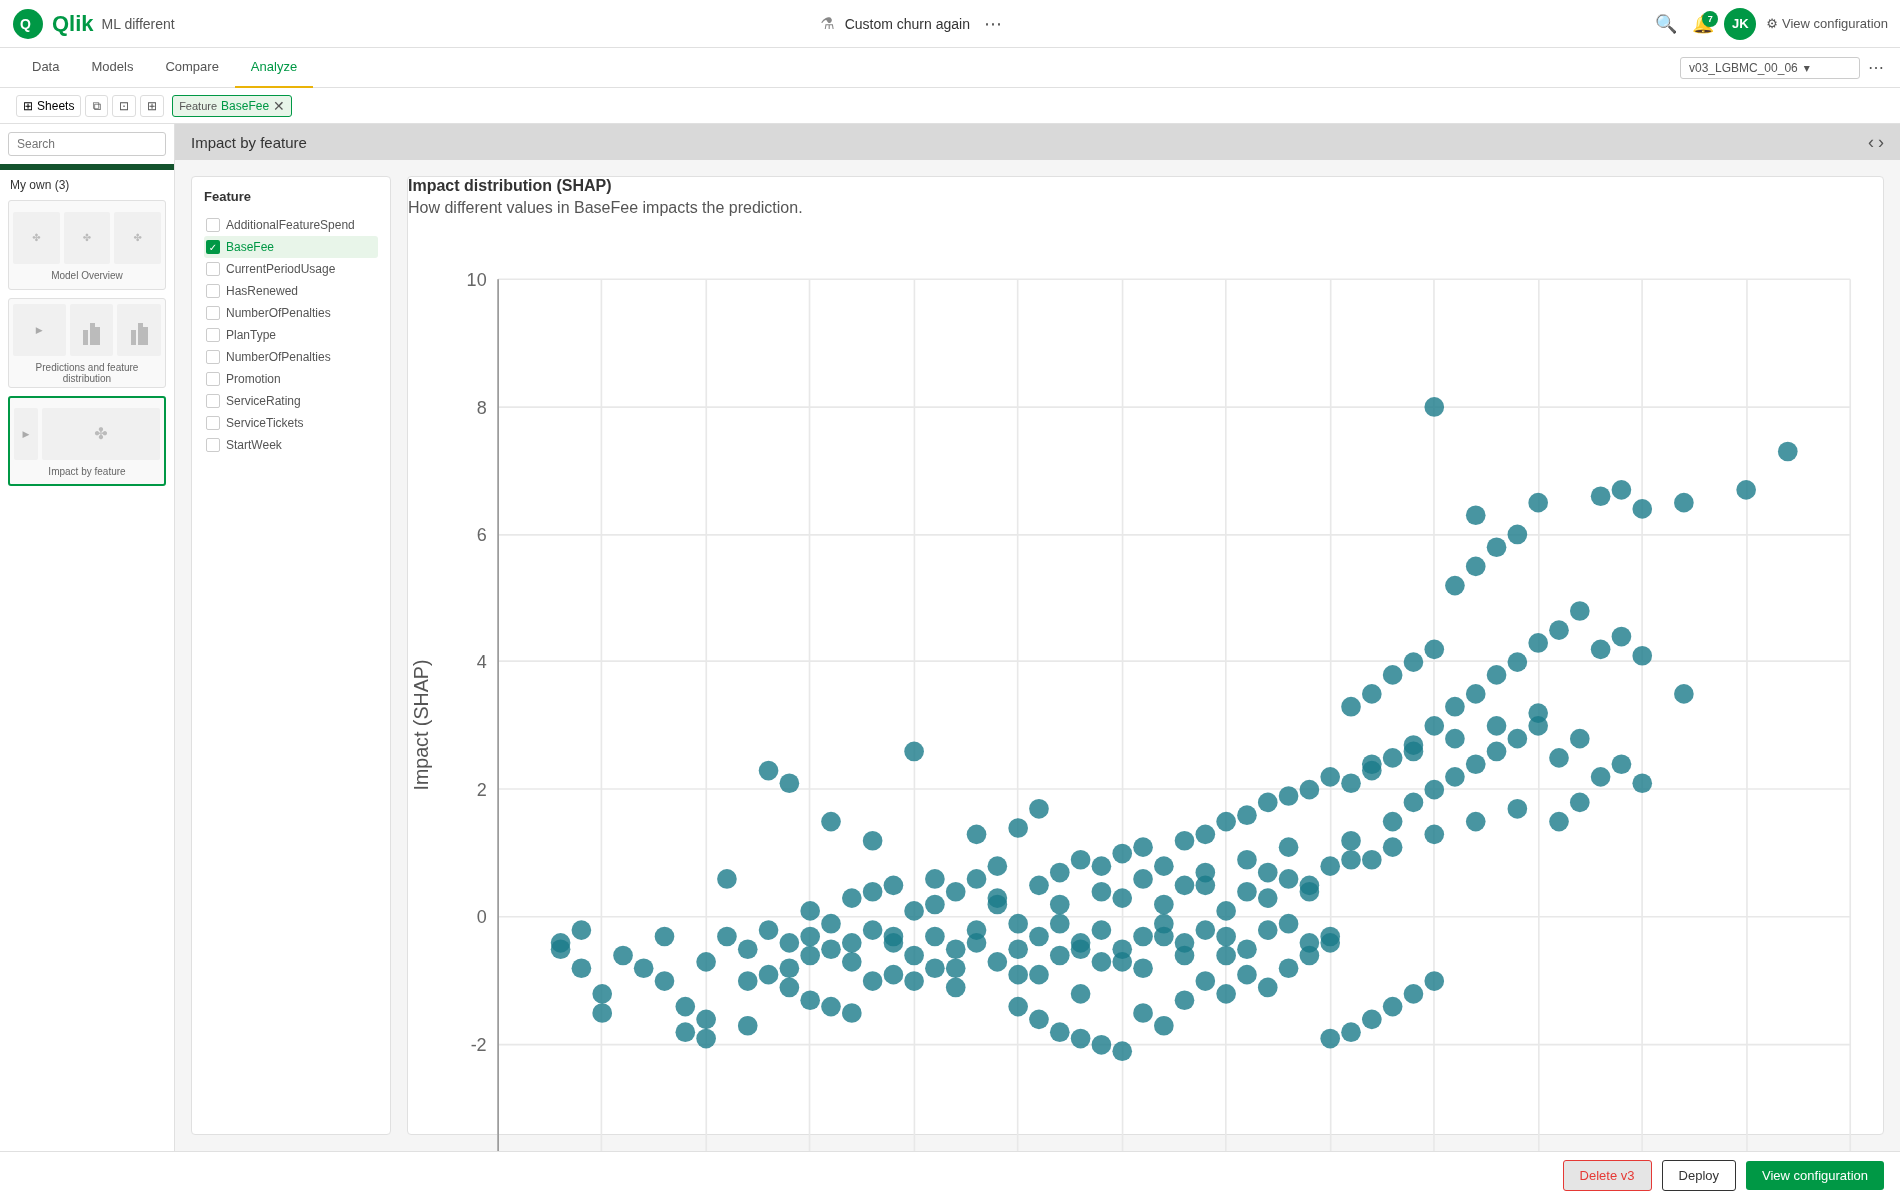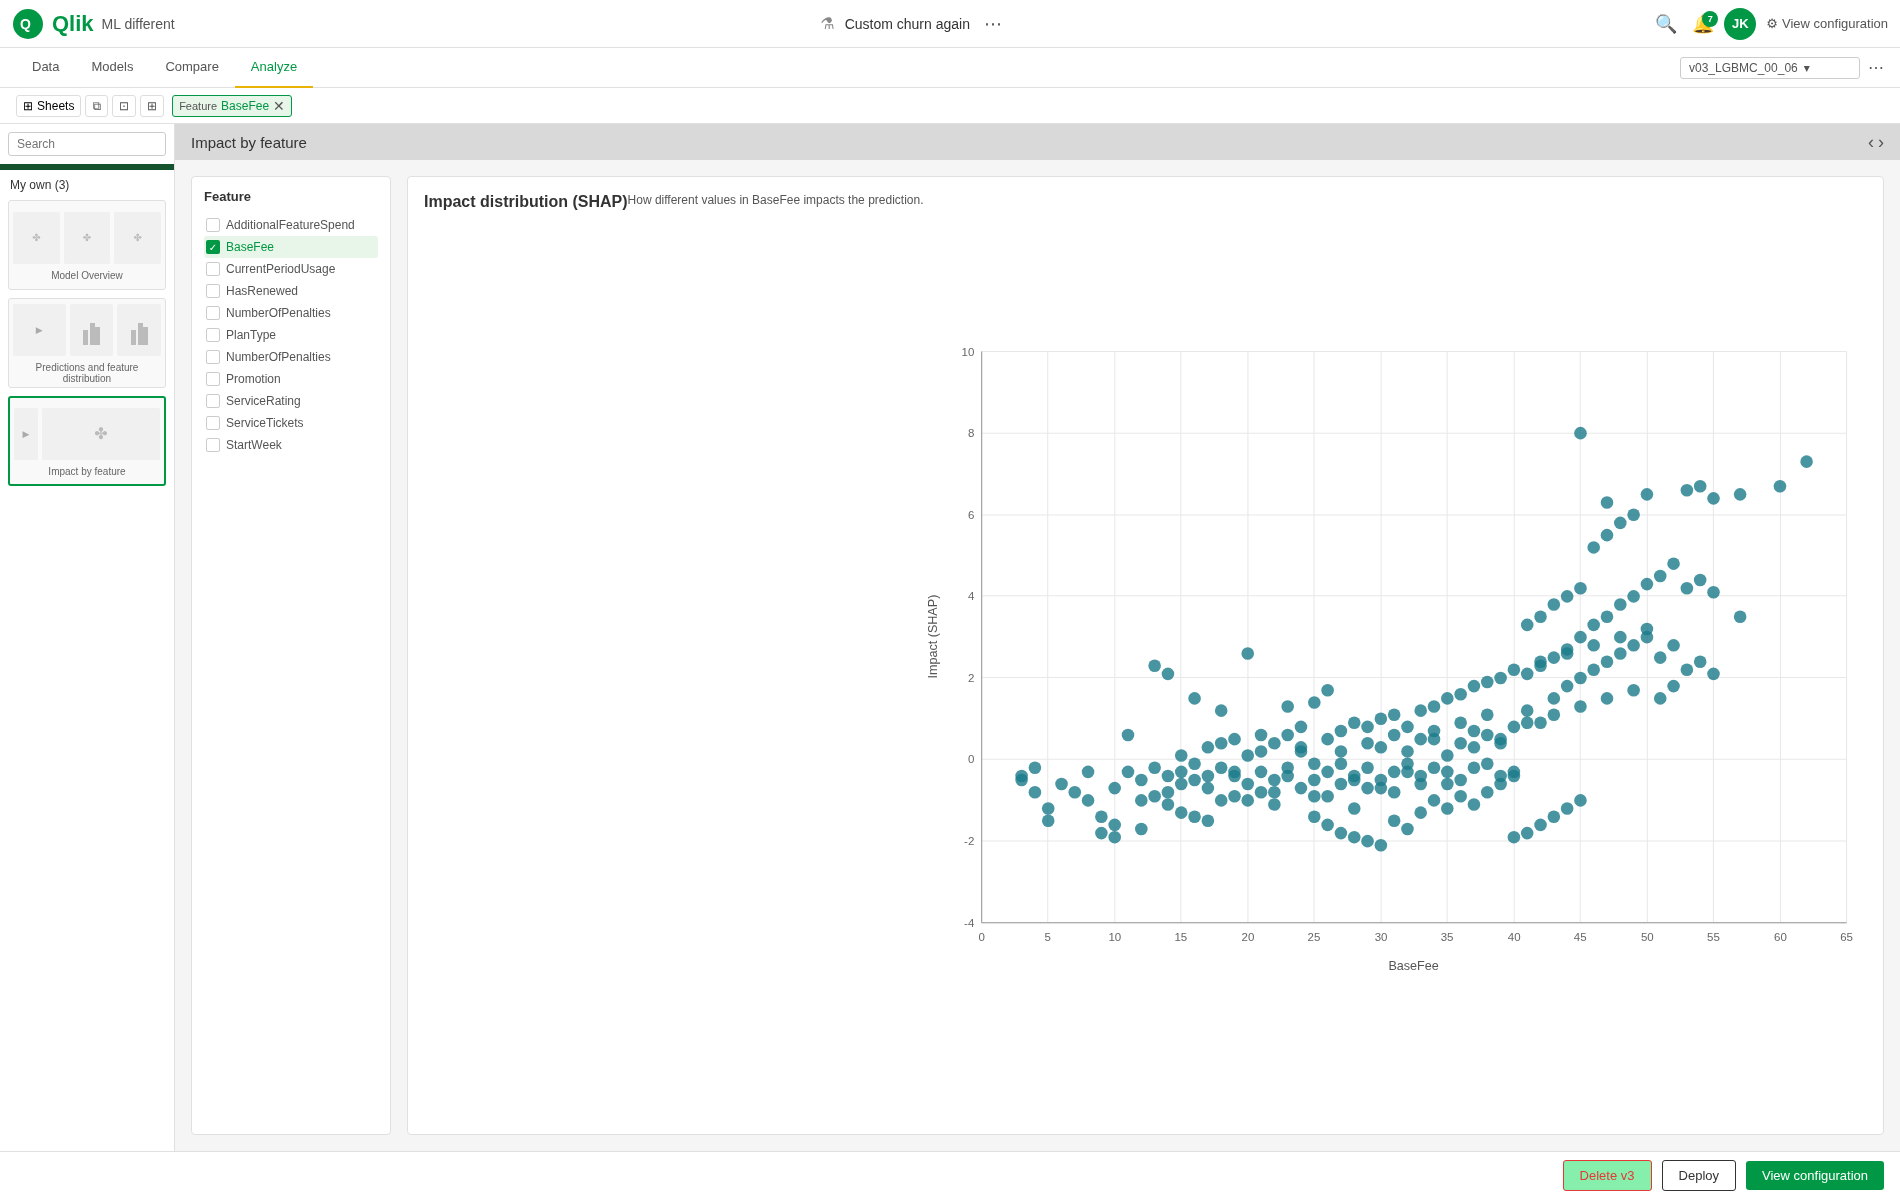--- a/index.html
+++ b/index.html
@@ -93,33 +93,33 @@
     .feature-item { display: flex; align-items: center; gap: 6px; padding: 4px 2px; cursor: pointer; }
     .feature-item label { font-size: 12px; color: #555; cursor: pointer; }
     .feature-item.selected label { color: #009845; font-weight: 500; }
     .feature-item.selected { background: #e8f5e9; border-radius: 3px; }
     .feature-checkbox-checked { width: 14px; height: 14px; background: #009845; border-radius: 2px; display: flex; align-items: center; justify-content: center; color: #fff; font-size: 10px; flex-shrink: 0; }
     .feature-checkbox-empty { width: 14px; height: 14px; border: 1px solid #ccc; border-radius: 2px; flex-shrink: 0; }
 
     
     .chart-panel {
       flex: 1; background: #fff; border: 1px solid #e0e0e0;
-      border-radius: 4px; padding: 16px; display: flex; flex-direction: row;
+      border-radius: 4px; display: flex; flex-direction: column;
     }
     .chart-title { font-size: 16px; font-weight: 600; color: #333; margin-bottom: 4px; }
-    .chart-subtitle { font-size: 12px; color: #555; margin-bottom: 0; }
+    .chart-subtitle { font-size: 16px; color: #555; margin-bottom: 28px; }
     .chart-area { flex: 1; position: relative; }
 
     
     .bottom-bar {
       height: 48px; background: #fff; border-top: 1px solid #e0e0e0;
       display: flex; align-items: center; justify-content: flex-end;
       padding: 0 16px; gap: 10px;
     }
-    .btn-delete { background: #86efac; border: 1px solid #e53935; color: #e53935; border-radius: 3px; padding: 7px 16px; cursor: pointer; font-size: 13px; }
+    .btn-delete { background: #e5e5e5; border: 1px solid #e53935; color: #e53935; border-radius: 3px; padding: 7px 16px; cursor: pointer; font-size: 13px; }
     .btn-deploy { background: #fff; border: 1px solid #333; color: #333; border-radius: 3px; padding: 7px 16px; cursor: pointer; font-size: 13px; }
     .btn-view { background: #009845; border: none; color: #fff; border-radius: 3px; padding: 7px 16px; cursor: pointer; font-size: 13px; font-weight: 500; }
     .sheets-btn { background: #f5f5f5; border: 1px solid #ddd; border-radius: 3px; padding: 3px 10px; cursor: pointer; font-size: 12px; display: flex; align-items: center; gap: 4px; }
 
     .view-config-btn {
       background: none; border: none; cursor: pointer; display: flex; align-items: center; gap: 4px; color: #555; font-size: 13px;
     }
   </style>
 </head>
 <body>

